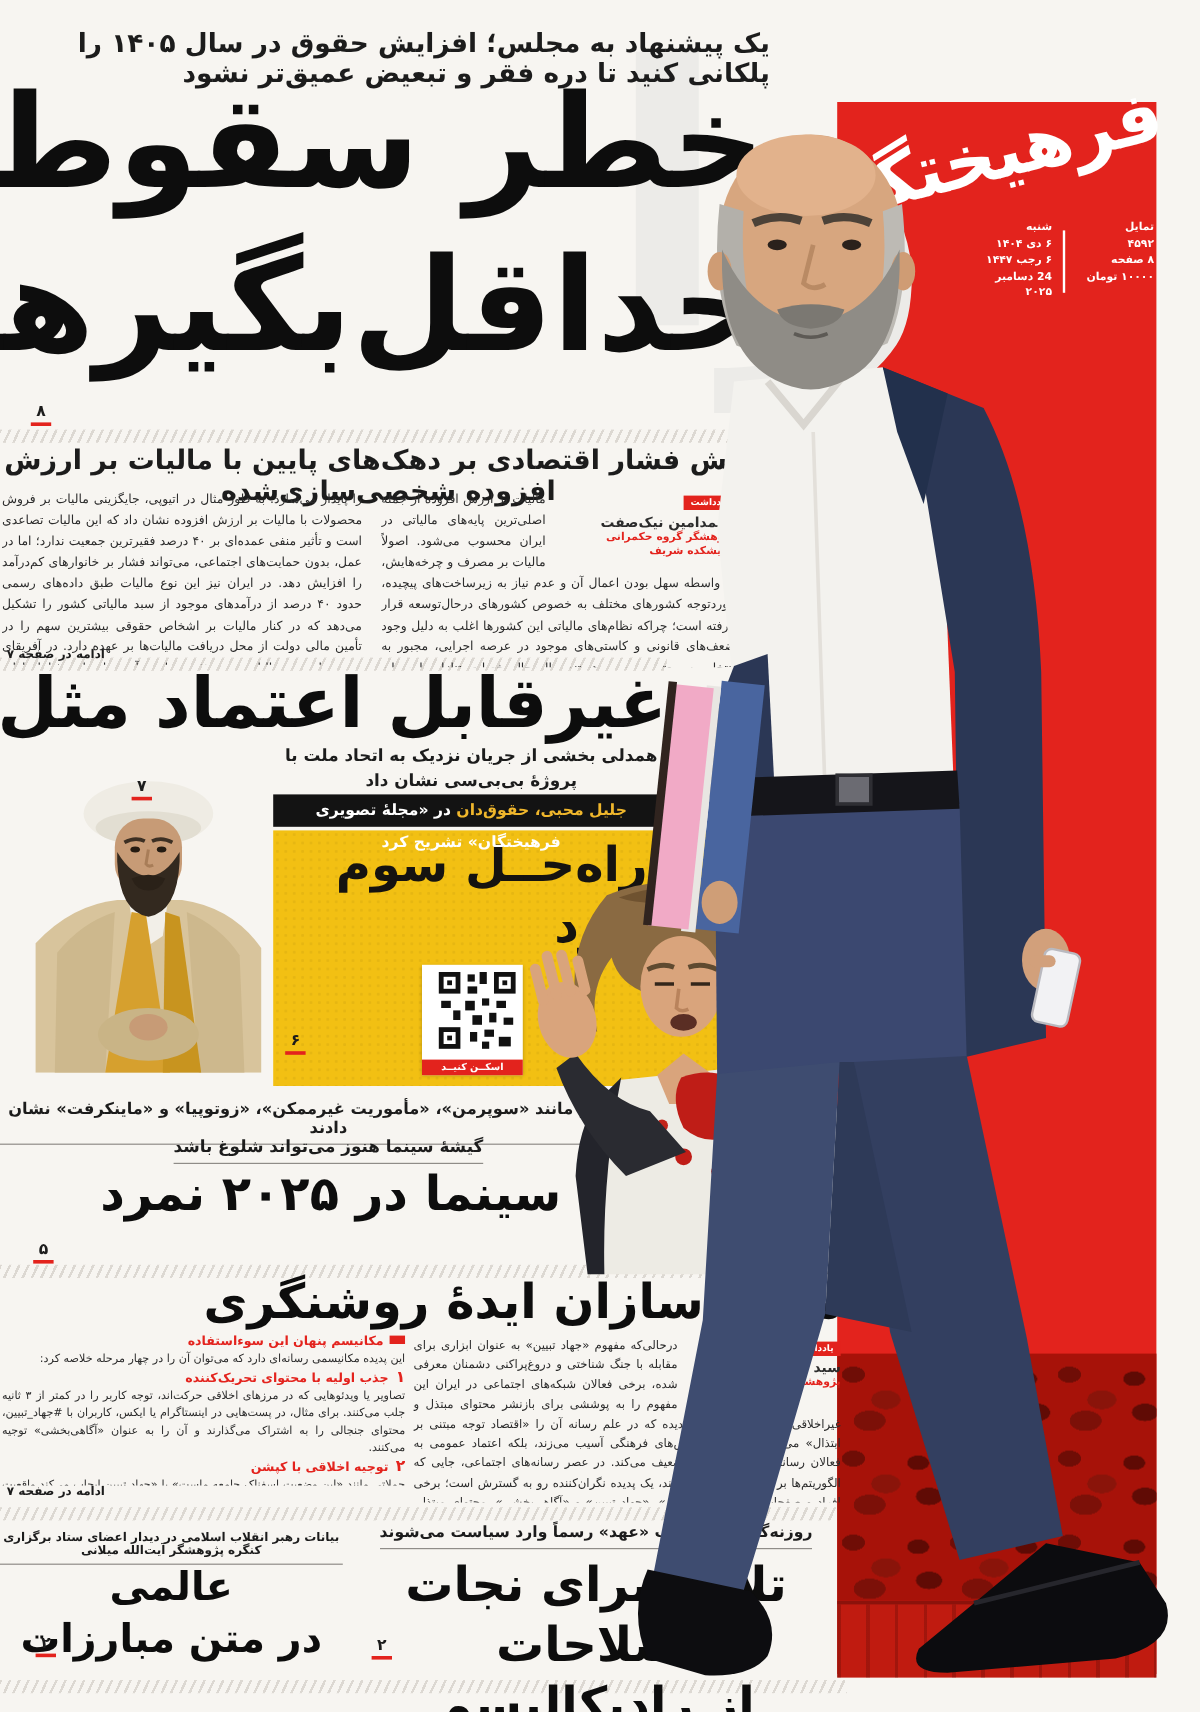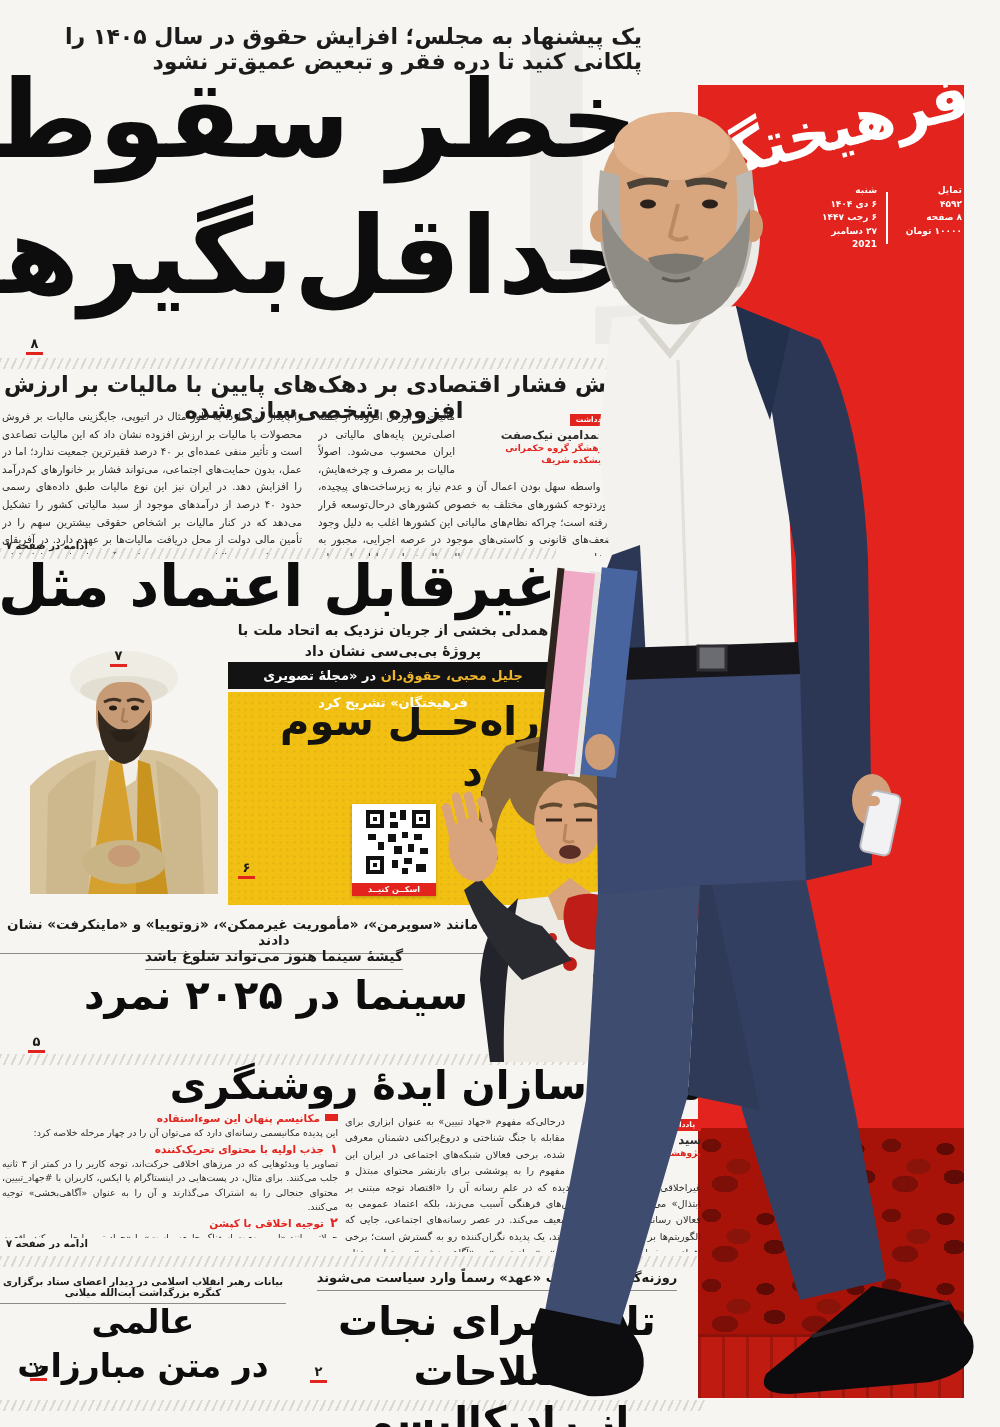--- a/index.html
+++ b/index.html
@@ -121,21 +121,21 @@
     <div>تمایل</div>
     <div class="sp">۴۵۹۲</div>
     <div>۸ صفحه</div>
     <div>۱۰۰۰۰ تومان</div>
   </div>
   <div class="mbar"></div>
   <div class="mcol">
     <div>شنبه</div>
     <div>۶ دی ۱۴۰۴</div>
     <div>۶ رجب ۱۴۴۷</div>
-    <div>۲۷ دسامبر 2021</div>
+    <div>24 دسامبر ۲۰۲۵</div>
   </div>
 </div>
 
 <div class="abs top-strip">یک پیشنهاد به مجلس؛ افزایش حقوق در سال ۱۴۰۵ را پلکانی کنید تا دره فقر و تبعیض عمیق‌تر نشود</div>
 
 <div class="abs ghost">را</div>
 
 <div class="abs lead-headline">
   <div>خطر سقوط</div>
   <div>حداقل‌بگیرها</div>
@@ -242,21 +242,21 @@
 
 <div class="hatch div4"></div>
 <div class="abs bm-kick"><span>روزنه‌گشایان با حزب «عهد» رسماً وارد سیاست می‌شوند</span></div>
 <div class="abs bm-headline">
   <div>تلاش برای نجات اصلاحات</div>
   <div>از رادیکالیسم</div>
 </div>
 <div class="pref bm-pref">
   <span>۲</span><i class="ul"></i>
 </div>
-<div class="abs bl-kick"><span>بیانات رهبر انقلاب اسلامی در دیدار اعضای ستاد برگزاری کنگره بزرگداشت آیت‌الله میلانی</span></div>
+<div class="abs bl-kick"><span>بیانات رهبر انقلاب اسلامی در دیدار اعضای ستاد برگزاری کنگره پژوهشگر آیت‌الله میلانی</span></div>
 <div class="abs bl-headline">
   <div>عالمی</div>
   <div>در متن مبارزات</div>
 </div>
 <div class="pref bl-pref">
   <span>۲</span><i class="ul"></i>
 </div>
 <div class="hatch div5"></div>
 
 <svg class="abs cleric-svg" width="212" height="260" viewBox="0 0 212 260">

